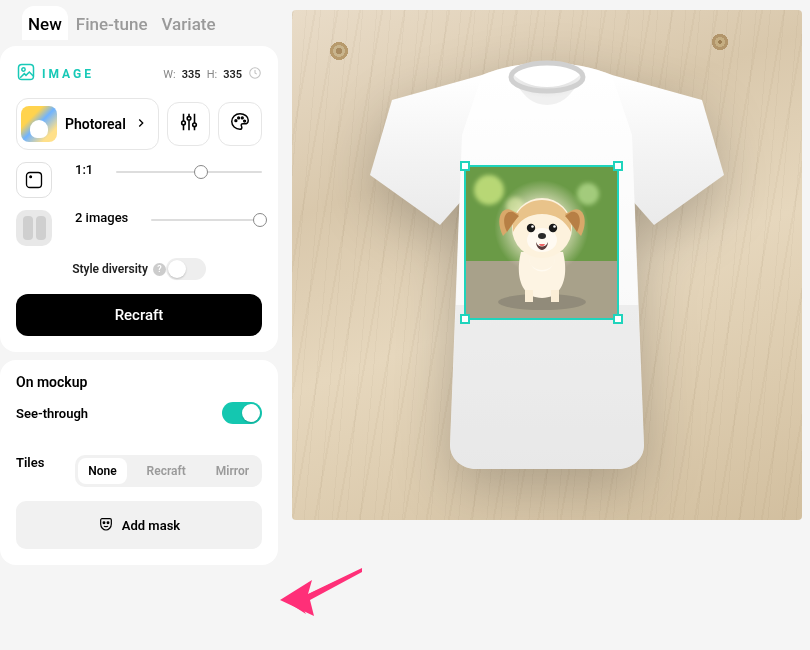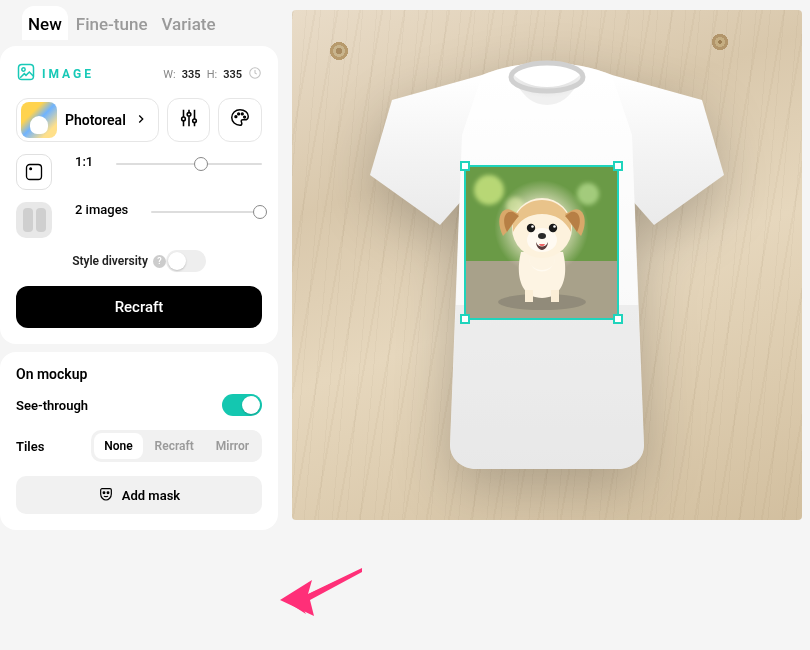--- a/index.html
+++ b/index.html
@@ -19,21 +19,21 @@
   .hdr { display: flex; align-items: center; justify-content: space-between; margin-bottom: 12px; }
   .hdr-left { display: flex; align-items: center; gap: 6px; }
   .hdr-label { color: #18c9b7; font-weight: 700; letter-spacing: 3px; font-size: 12px; }
   .img-ico { width: 20px; height: 20px; }
   .dims { display: flex; align-items: center; gap: 6px; font-size: 11px; color: #555; }
   .dim-l { color: #888; }
   .dim-v { font-weight: 600; color: #222; }
   .clock-ico { width: 14px; height: 14px; opacity: .4; }
 
   .row-controls { display: flex; gap: 8px; align-items: center; margin-bottom: 10px; }
-  .style-chip { display: flex; align-items: center; gap: 8px; border: 1px solid #e6e6e6; border-radius: 12px; padding: 4px 10px 4px 4px; height: 44px; cursor: pointer; }
+  .style-chip { display: flex; align-items: center; gap: 8px; border: 1px solid #e6e6e6; border-radius: 12px; padding: 4px 10px 4px 4px; height: 52px; cursor: pointer; }
   .avatar { width: 36px; height: 36px; border-radius: 8px; background: linear-gradient(135deg,#ffd34e 30%,#6fb3ff 50%,#ffe08a 80%); position: relative; overflow:hidden;}
   .avatar::after{content:"";position:absolute;inset:40% 25% 10% 25%;background:#fff;border-radius:50% 50% 40% 40%;}
   .chip-label { font-size: 14px; font-weight: 600; }
   .chev { width: 14px; height: 14px; }
   .sq-btn { width: 44px; height: 44px; border: 1px solid #e6e6e6; border-radius: 12px; display: flex; align-items: center; justify-content: center; cursor: pointer; }
   .sq-btn svg { width: 22px; height: 22px; }
 
   .prompt { font-size: 18px; color: #222; min-height: 80px; padding: 2px 2px; }
 
   .ctrl-row { display: flex; align-items: flex-start; gap: 23px; margin-top: 12px; }
@@ -51,24 +51,24 @@
   .toggle { width:40px; height:22px; background:#eee; border-radius:11px; position:relative; cursor:pointer;}
   .toggle .knob { position:absolute; width:18px;height:18px;background:#fff;border-radius:50%; top:2px; left:2px; box-shadow:0 1px 2px rgba(0,0,0,.2);}
   .toggle.on { background:#14c7b0; }
   .toggle.on .knob { left:20px; }
 
   .cta { width:100%; margin-top:14px; background:#000; color:#fff; border:none; border-radius:12px; height:42px; font-size:15px; font-weight:500; cursor:pointer;}
 
   .sub-title { font-size:14px; font-weight:600; margin-bottom:12px;}
   .opt-row { display:flex; align-items:center; justify-content:space-between; margin-bottom:14px;}
   .opt-lbl { font-size:13px; font-weight:600;}
-  .seg { display:flex; background:#f1f1f1; border-radius:10px; padding:3px; gap:2px;}
+  .seg { display:flex; background:#f1f1f1; border-radius:10px; padding:3px; gap:10px;margin-top:17px;}
   .seg-item { font-size:12px; padding:6px 10px; border-radius:8px; color:#9a9a9a; cursor:pointer; font-weight:600;}
   .seg-item.sel { background:#fff; color:#000;}
-  .mask-btn { width:100%; background:#f1f1f1; border:none; border-radius:10px; height:38px; display:flex; align-items:center; justify-content:center; gap:8px; font-size:13px; font-weight:600; cursor:pointer;}
+  .mask-btn { width:100%; background:#f1f1f1; border:none; border-radius:10px; height:48px; display:flex; align-items:center; justify-content:center; gap:8px; font-size:13px; font-weight:600; cursor:pointer;}
 
   
   .right { flex:1; padding: 10px 10px 0 0; }
   .preview { width:510px; height:510px; border-radius:4px; background:linear-gradient(160deg,#e9dcc8 0%,#d9c8ac 30%,#e6d7bd 55%,#d2bf9f 100%); position:relative; overflow:hidden;}
   .wood-grain { position:absolute; inset:0; background:
     repeating-linear-gradient(100deg, rgba(125,98,60,0.05) 0 2px, transparent 2px 22px),
     repeating-linear-gradient(95deg, rgba(90,70,40,0.04) 0 1px, transparent 1px 14px);}
   .wood-grain::before{content:"";position:absolute;left:34px;top:28px;width:26px;height:26px;border-radius:50%;background:radial-gradient(circle,#a88a5f 0 3px,#c8b48c 3px 6px,#b79a6c 6px 9px,transparent 9px);} 
   .wood-grain::after{content:"";position:absolute;right:72px;top:22px;width:20px;height:20px;border-radius:50%;background:radial-gradient(circle,#9c7e52 0 2px,#c5ae82 2px 5px,#b2956a 5px 8px,transparent 8px);} 
   .tshirt { position:absolute; left:50%; top:50%; transform:translate(-50%,-50%); width:430px; height:440px; }

